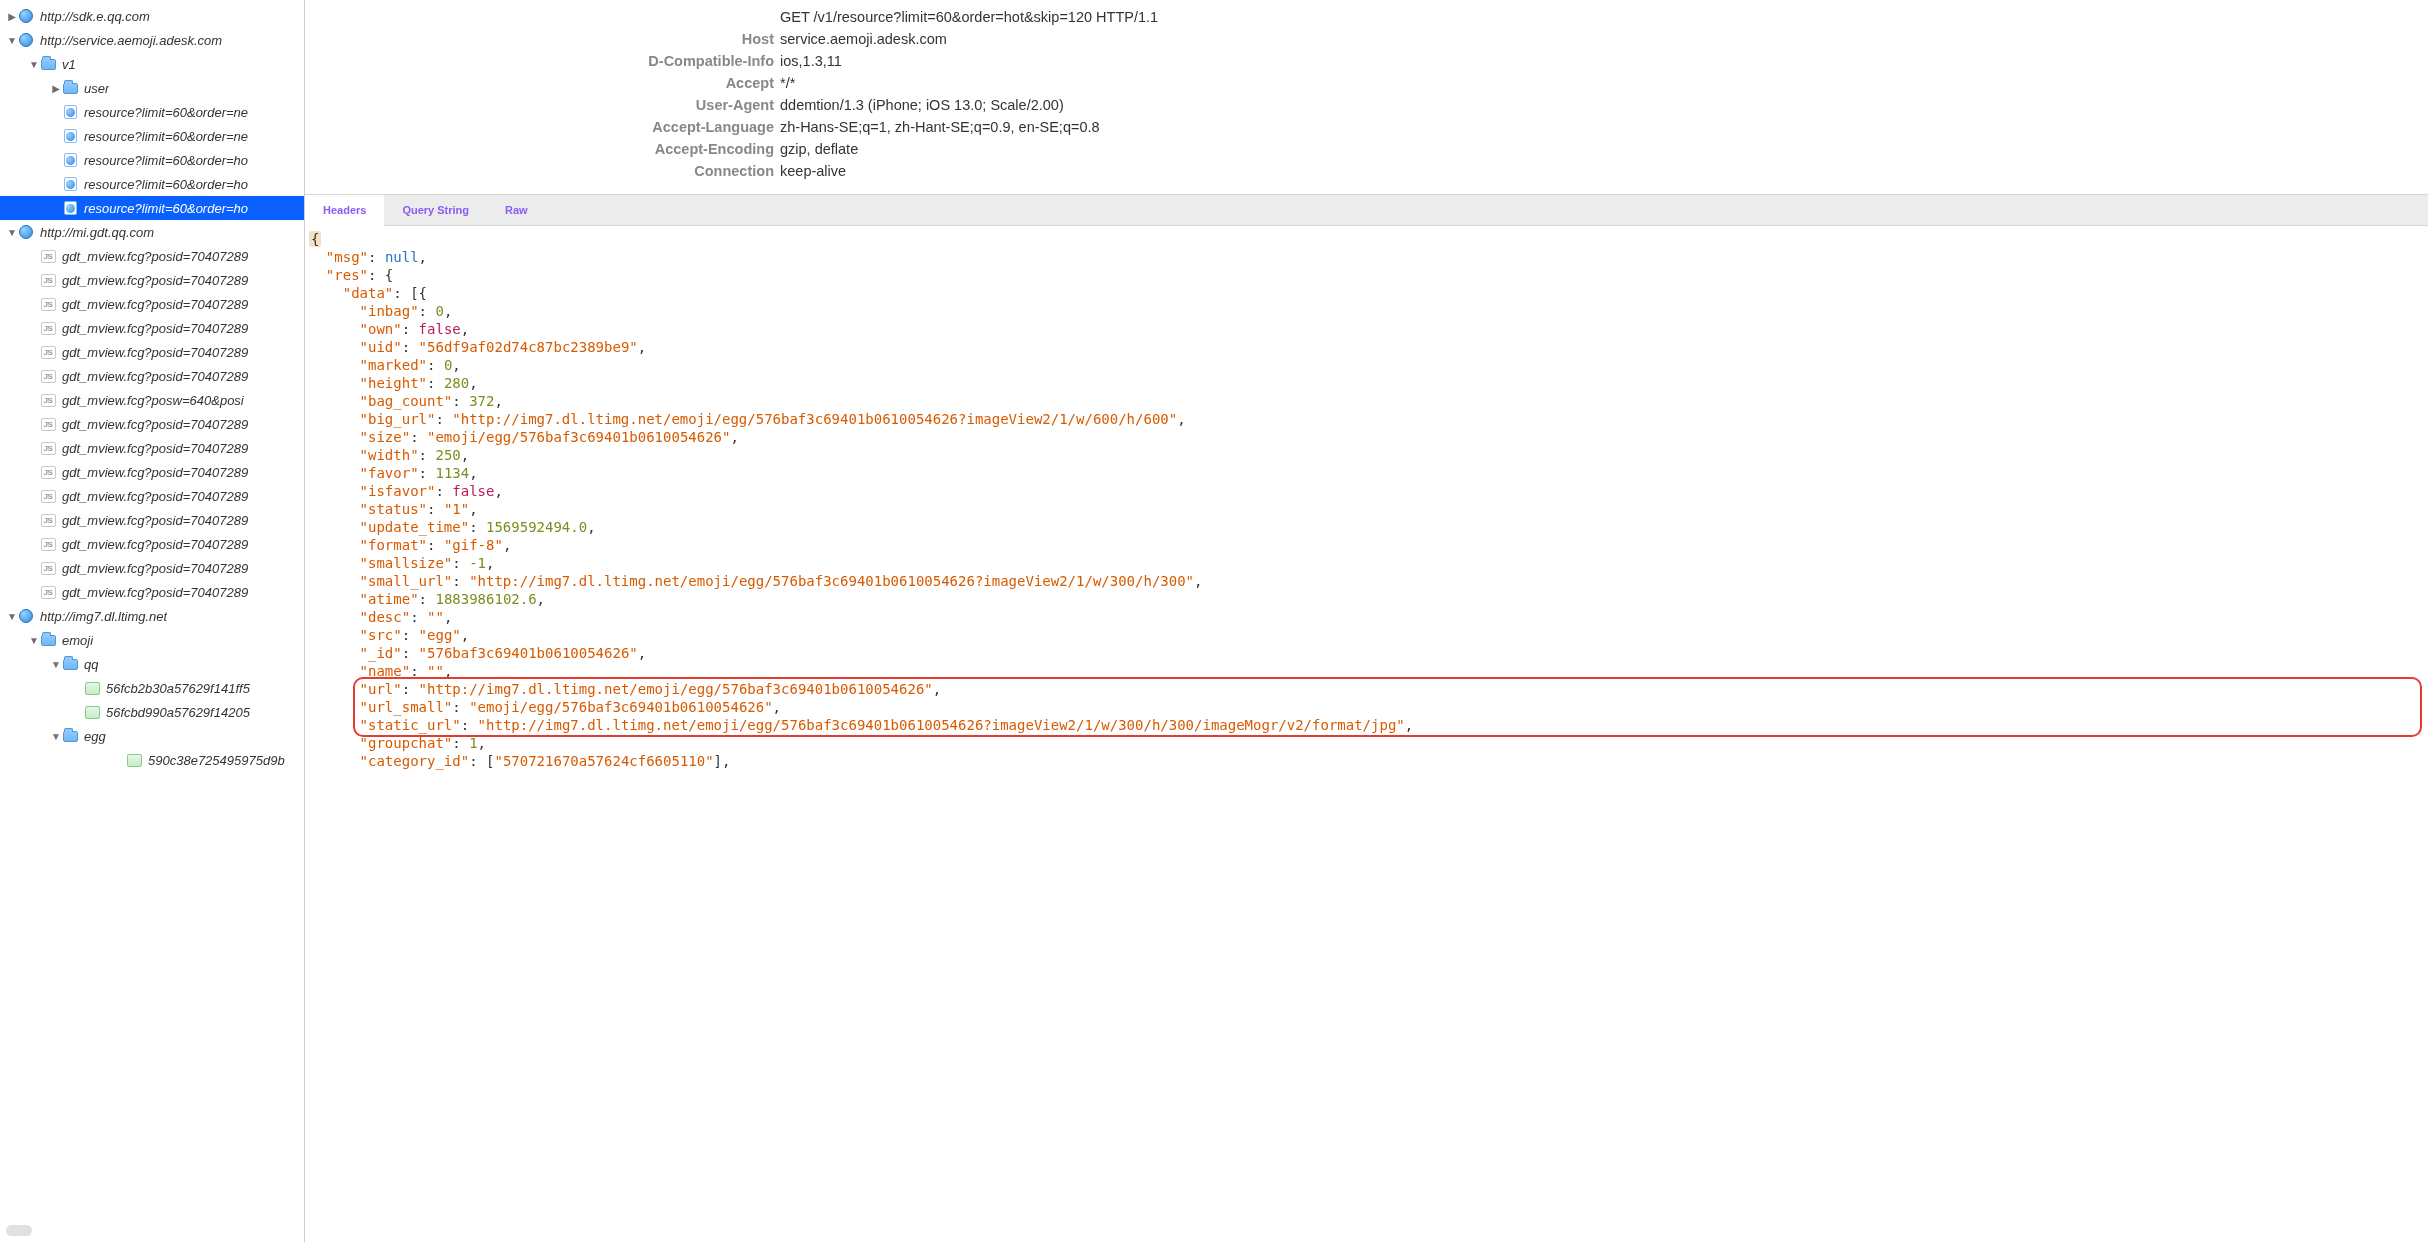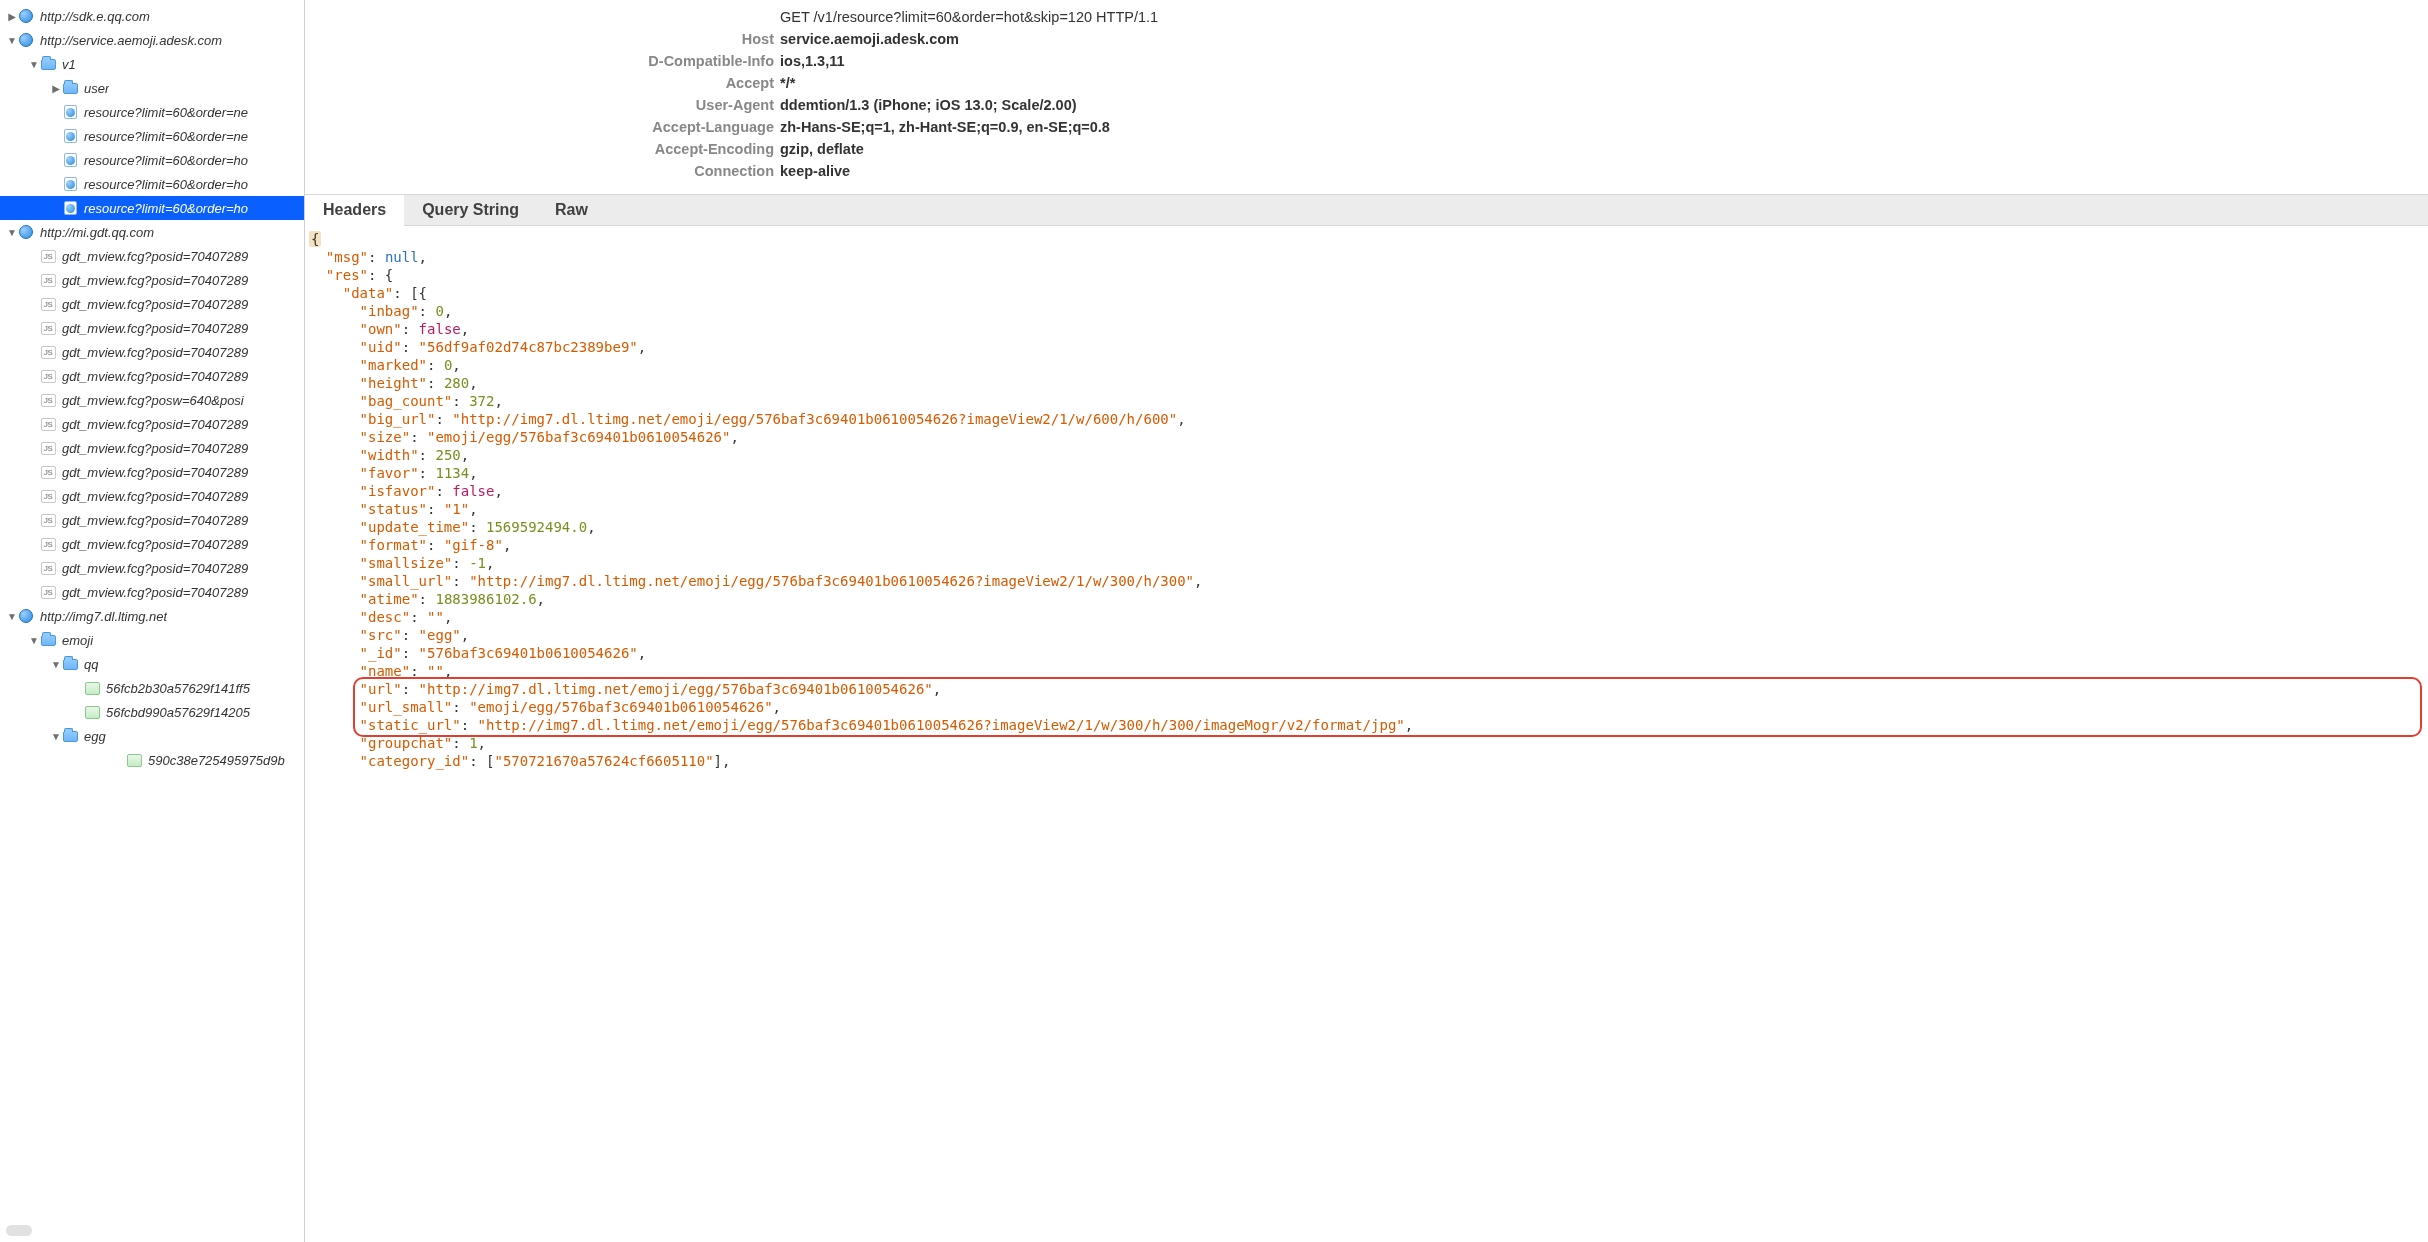--- a/index.html
+++ b/index.html
@@ -107,38 +107,38 @@
   bottom: 6px; left: 6px;
   width: 26px; height: 11px;
   border-radius: 6px;
   background: #e1e1e1;
 }
 
 .main { flex: 1; display: flex; flex-direction: column; overflow: hidden; }
 .headers-pane { padding: 6px 0 12px 0; }
 .header-row { display: flex; align-items: flex-start; line-height: 22px; font-size: 14.5px; }
 .header-key { width: 475px; text-align: right; color: #888; font-weight: 600; padding-right: 6px; }
-.header-val { color: #333; font-weight: 700; }
+.header-val { color: #333; font-weight: 400; }
 .request-line { color: #333; font-weight: 400; }
 
 .tabs {
   display: flex;
   align-items: stretch;
   background: #ececec;
   border-top: 1px solid #d7d7d7;
   border-bottom: 1px solid #d7d7d7;
   height: 32px;
 }
 .tab {
   padding: 0 18px;
   display: flex;
   align-items: center;
-  font-size: 16px;
+  font-size: 11px;
   font-weight: 600;
-  color: #404040;
+  color: #8b5cf6;
   cursor: pointer;
 }
 .tab.active { background: #fff; border-bottom: 1px solid #fff; margin-bottom: -1px; }
 
 .json-pane {
   flex: 1;
   overflow: auto;
   font-family: Menlo, Monaco, Consolas, monospace;
   font-size: 14px;
   line-height: 18px;

